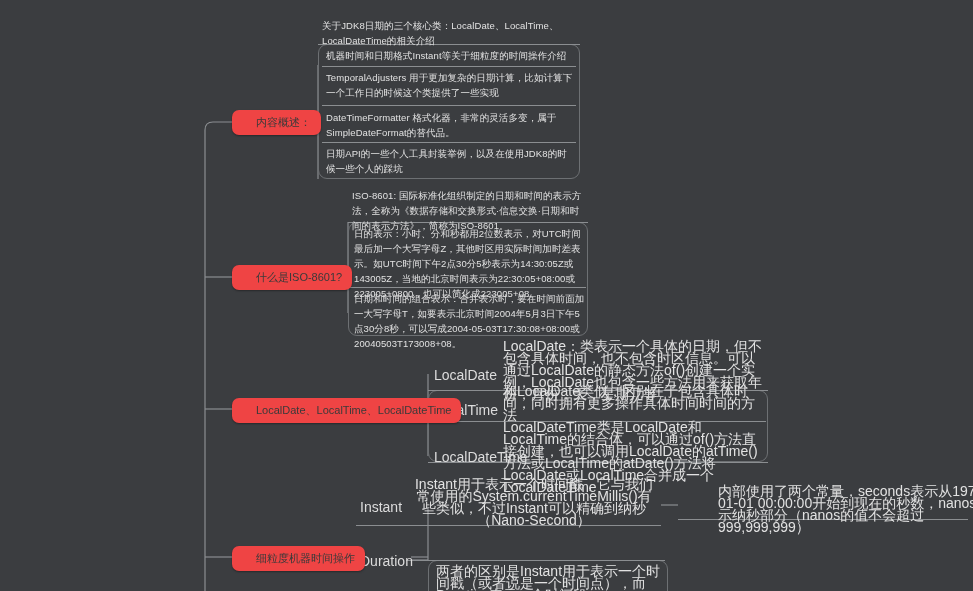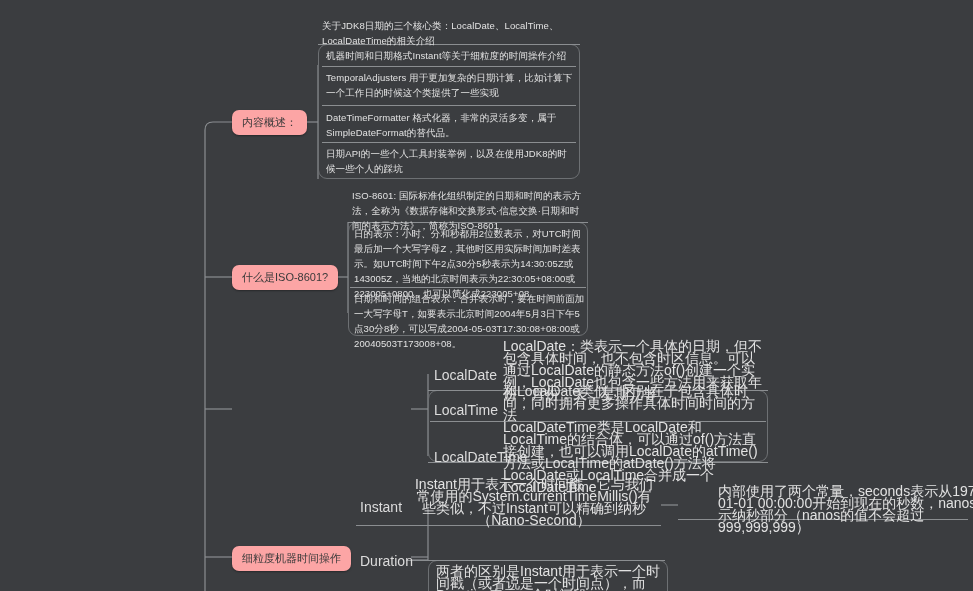--- a/index.html
+++ b/index.html
@@ -16,26 +16,26 @@
     background: #3b3d40;
   }
   svg.wires {
     position: absolute; left: 0; top: 0;
     width: 973px; height: 591px;
     pointer-events: none;
   }
   
   .topic {
     position: absolute;
-    background: #fca5a5;
+    background: #ef4444;
     color: #3a3a3a;
     border-radius: 7px;
     font-size: 11px;
     line-height: 1.1;
-    padding: 6px 10px 7px 10px;
+    padding: 6px 10px 7px 24px;
     white-space: nowrap;
     box-shadow: 0 1px 2px rgba(0,0,0,.35);
     z-index: 5;
   }
   
   .card {
     position: absolute;
     border: 1px solid #6d7073;
     border-radius: 9px;
     z-index: 2;
@@ -130,20 +130,23 @@
   <div class="card" style="left:348px; top:222px; width:240px; height:114px;"></div>
 
   <div class="row" style="left:352px; top:188px; width:232px;">ISO-8601: 国际标准化组织制定的日期和时间的表示方法，全称为《数据存储和交换形式·信息交换·日期和时间的表示方法》，简称为ISO-8601。</div>
   <div class="rule" style="left:348px; top:222px; width:240px;"></div>
 
   <div class="row" style="left:354px; top:226px; width:232px;">日的表示：小时、分和秒都用2位数表示，对UTC时间最后加一个大写字母Z，其他时区用实际时间加时差表示。如UTC时间下午2点30分5秒表示为14:30:05Z或143005Z，当地的北京时间表示为22:30:05+08:00或223005+0800，也可以简化成223005+08。</div>
   <div class="rule" style="left:350px; top:287px; width:236px;"></div>
 
   <div class="row" style="left:354px; top:291px; width:232px;">日期和时间的组合表示：合并表示时，要在时间前面加一大写字母T，如要表示北京时间2004年5月3日下午5点30分8秒，可以写成2004-05-03T17:30:08+08:00或20040503T173008+08。</div>
 
+  <div class="topic" style="left:232px; top:398px;">
+    <span>LocalDate、LocalTime、LocalDateTime</span>
+  </div>
 
   <div class="card" style="left:428px; top:390px; width:340px; height:72px;"></div>
 
   <div class="keylabel" style="left:434px; top:368px;">LocalDate</div>
   <div class="valtext" style="left:503px; top:340px; width:262px;">LocalDate：类表示一个具体的日期，但不包含具体时间，也不包含时区信息。可以通过LocalDate的静态方法of()创建一个实例，LocalDate也包含一些方法用来获取年份，月份，天，星期几等</div>
   <div class="rule" style="left:428px; top:390px; width:340px;"></div>
 
   <div class="keylabel" style="left:434px; top:403px;">LocalTime</div>
   <div class="valtext" style="left:503px; top:385px; width:262px;">和LocalDate类似，区别在于包含具体时间，同时拥有更多操作具体时间时间的方法</div>
   <div class="rule" style="left:430px; top:421px; width:336px;"></div>

